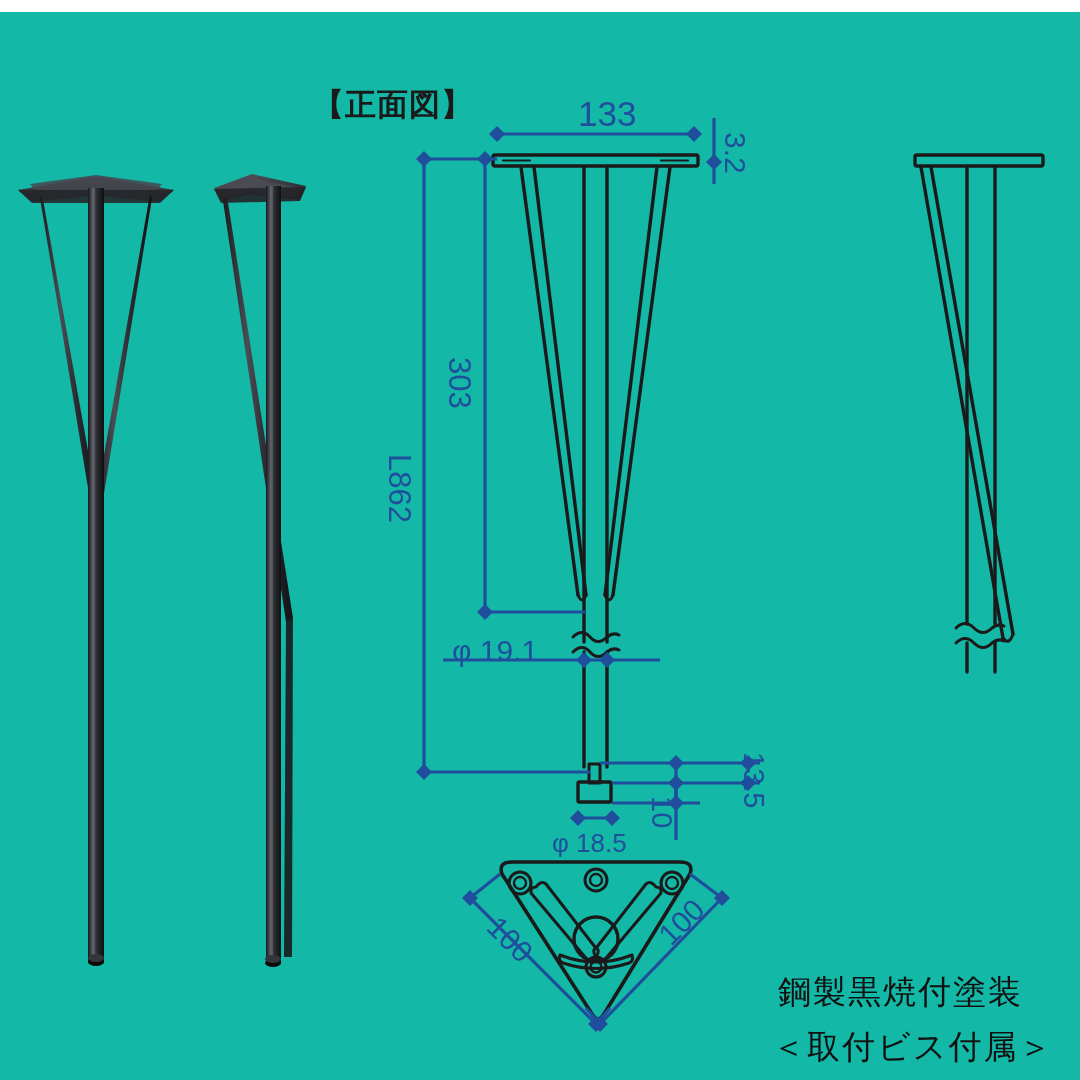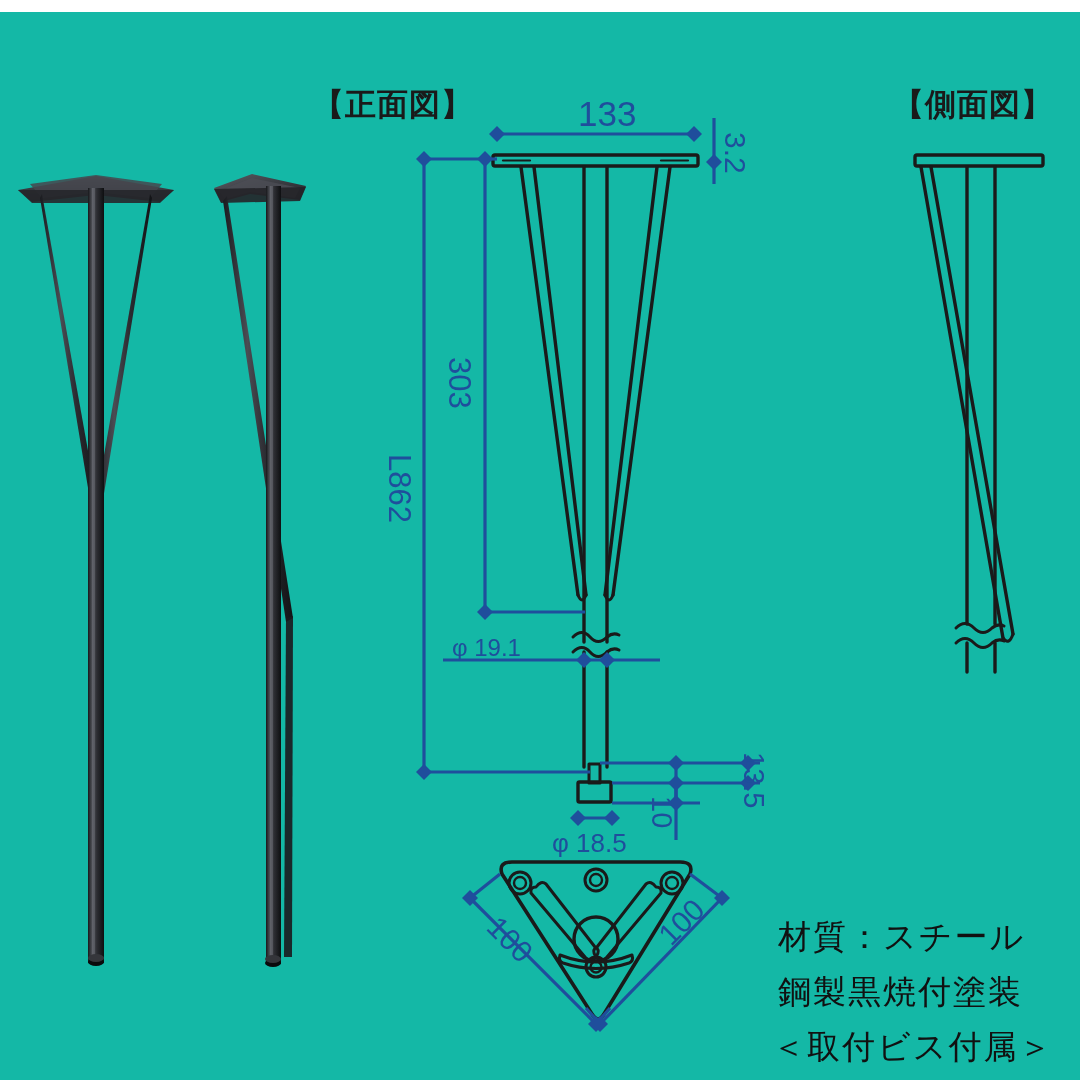--- a/index.html
+++ b/index.html
@@ -225,39 +225,37 @@
       <use href="#dia" x="578" y="806"></use>
       <use href="#dia" x="612" y="806"></use>
       <use href="#dia" x="470" y="886"></use>
       <use href="#dia" x="596" y="1012"></use>
       <use href="#dia" x="722" y="886"></use>
       <use href="#dia" x="600" y="1012"></use>
     </g>
   </svg>
 
   <div class="viewtitle" style="left:313px;top:72px;">【正面図】</div>
-  <div class="viewtitle" style="left:893px;top:72px;">【側面図】</div>
 
   <div class="dimtext" style="left:578px;top:82px;font-size:35px;">133</div>
 
   <div class="dimtext rot90" style="left:752px;top:120px;font-size:30px;">3.2</div>
 
   <div class="dimtext rot90" style="left:477px;top:345px;font-size:31px;">303</div>
 
   <div class="dimtext rot90" style="left:417px;top:442px;font-size:31px;">L862</div>
 
-  <div class="dimtext" style="left:452px;top:622px;font-size:24px;">φ 19.1</div>
+  <div class="dimtext" style="left:452px;top:622px;font-size:30px;">φ 19.1</div>
 
   <div class="dimtext rot90" style="left:770px;top:740px;font-size:29px;">13.5</div>
 
   <div class="dimtext rot90" style="left:678px;top:784px;font-size:29px;">10</div>
 
   <div class="dimtext" style="left:552px;top:816px;font-size:26px;">φ 18.5</div>
 
   <div class="dimtext rotm45" style="left:504px;top:898px;font-size:30px;">100</div>
 
   <div class="dimtext rot45" style="left:652px;top:916px;font-size:30px;">100</div>
 
-  <div class="spectext" style="left:778px;top:903px;">材質：スチール</div>
   <div class="spectext" style="left:772px;top:1013px;">＜取付ビス付属＞</div>
   <div class="spectext" style="left:778px;top:958px;">鋼製黒焼付塗装</div>
 
 </div>
 
 </body></html>

